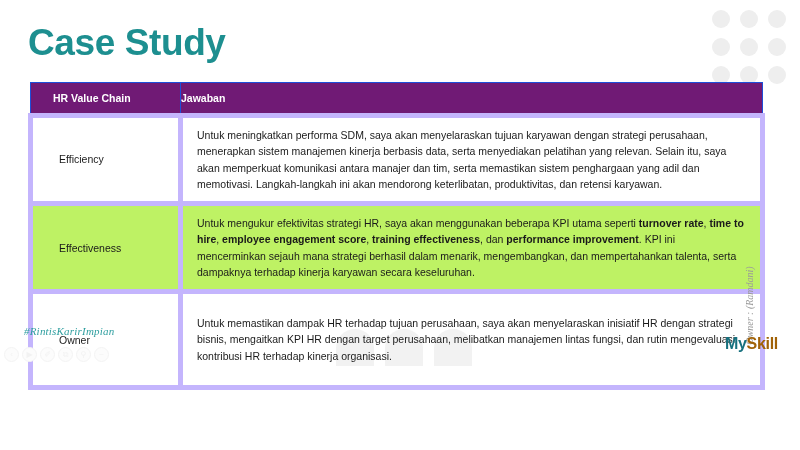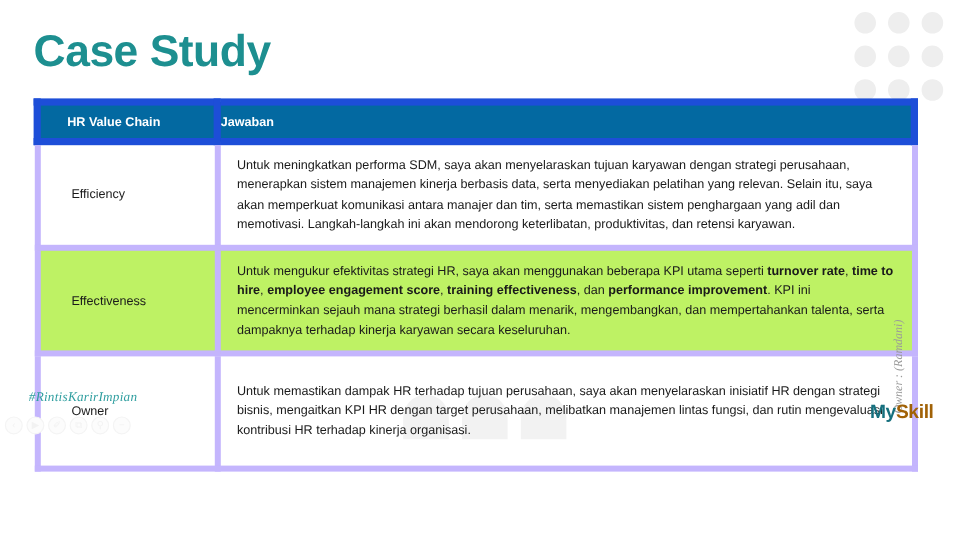--- a/index.html
+++ b/index.html
@@ -59,27 +59,27 @@
     position: absolute;
     left: 28px; top: 82px;
     width: 737px;
   }
   table.data {
     width: 100%;
     border-collapse: collapse;
     table-layout: fixed;
   }
   table.data th {
-    background: #0369a1;
+    background: #701a75;
     color: #ffffff;
     font-size: 10.5px;
     font-weight: bold;
     height: 33px;
     vertical-align: middle;
-    border: 6px solid #1d4ed8;
+    border: 1px solid #1d4ed8;
   }
   th.col-chain {
     width: 150px;
     text-align: left;
     padding-left: 22px;
   }
   th.col-answer {
     text-align: left;
   }
   table.data td {

